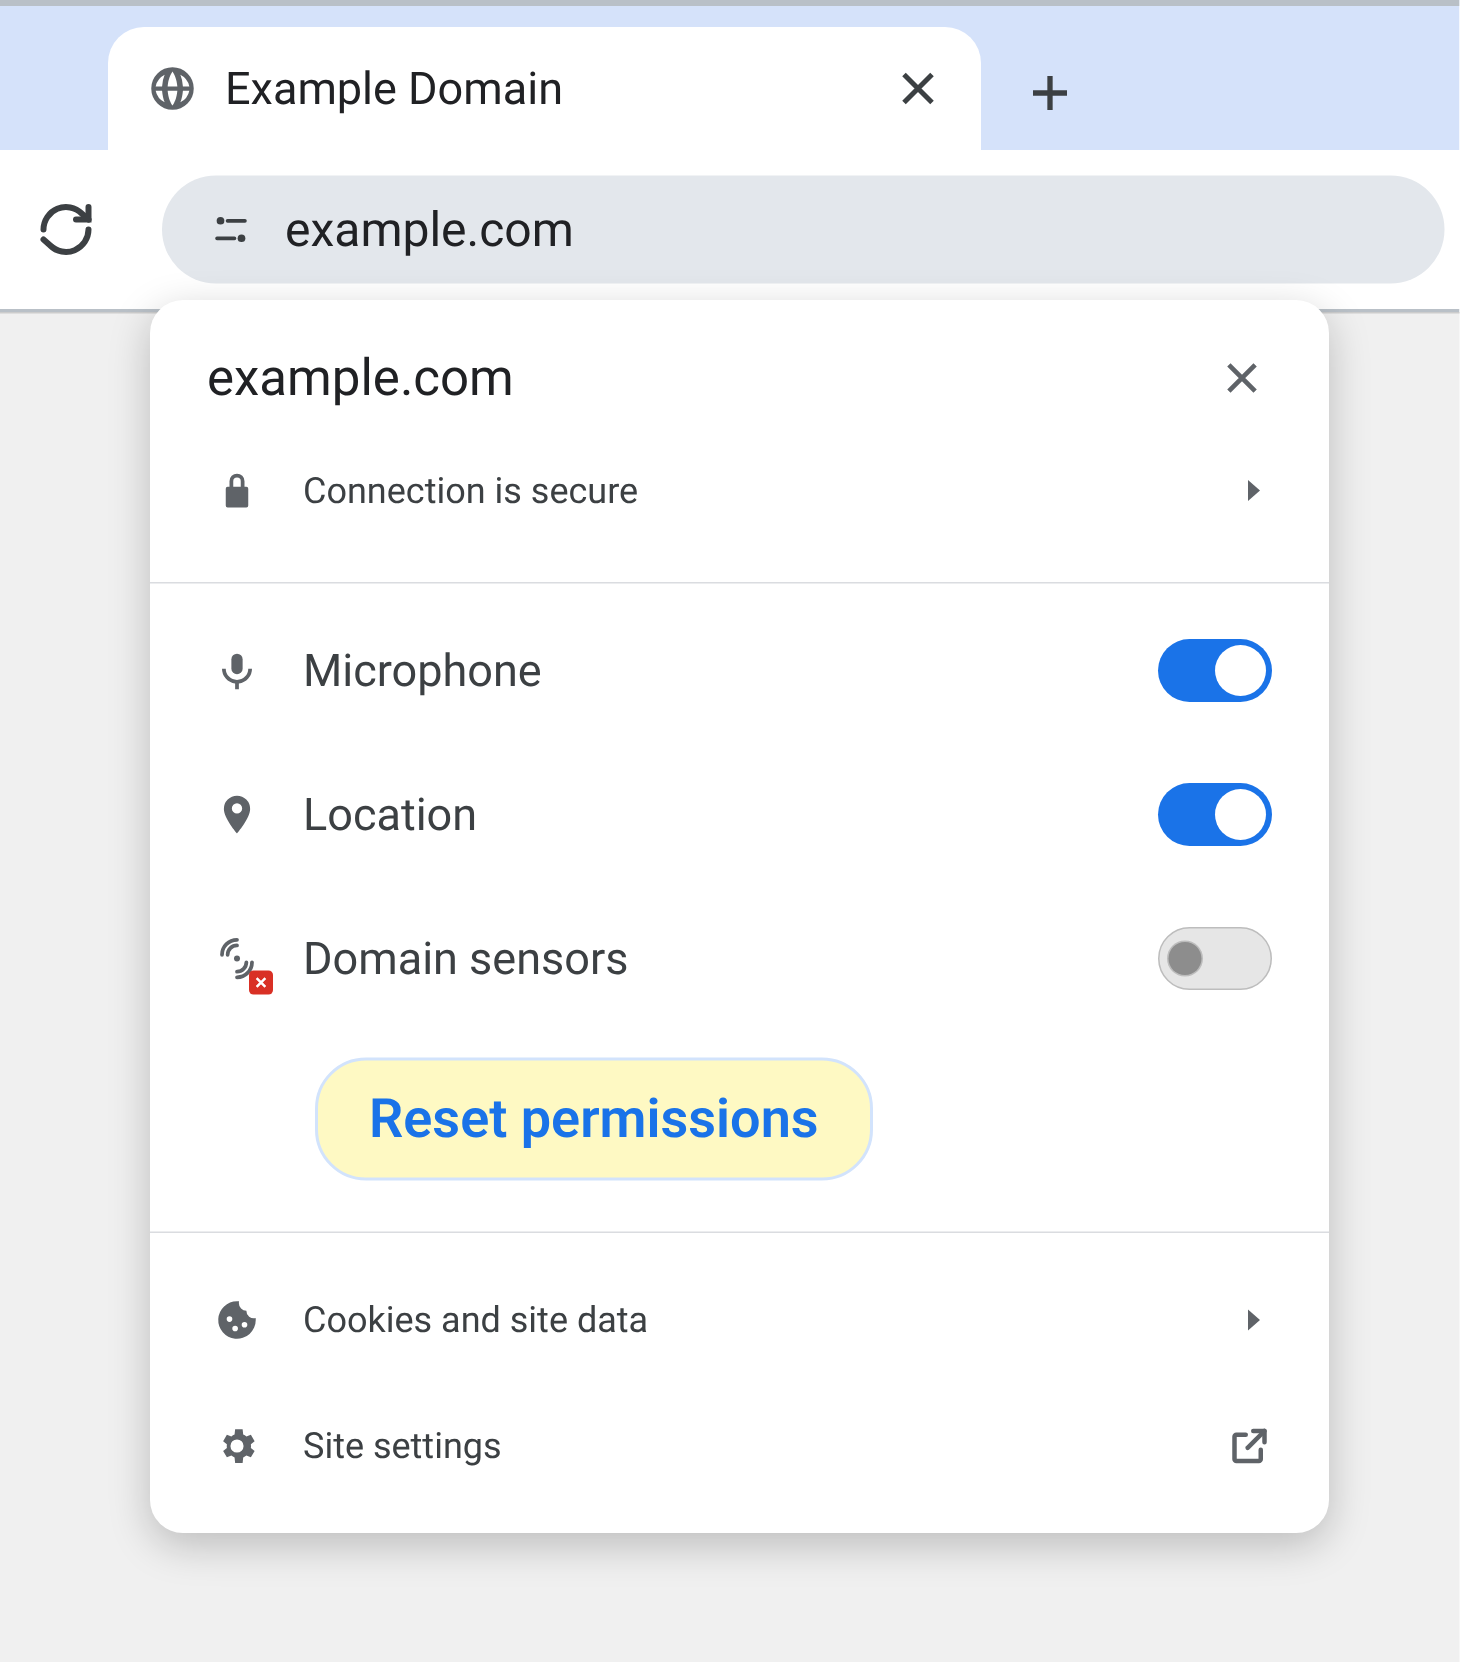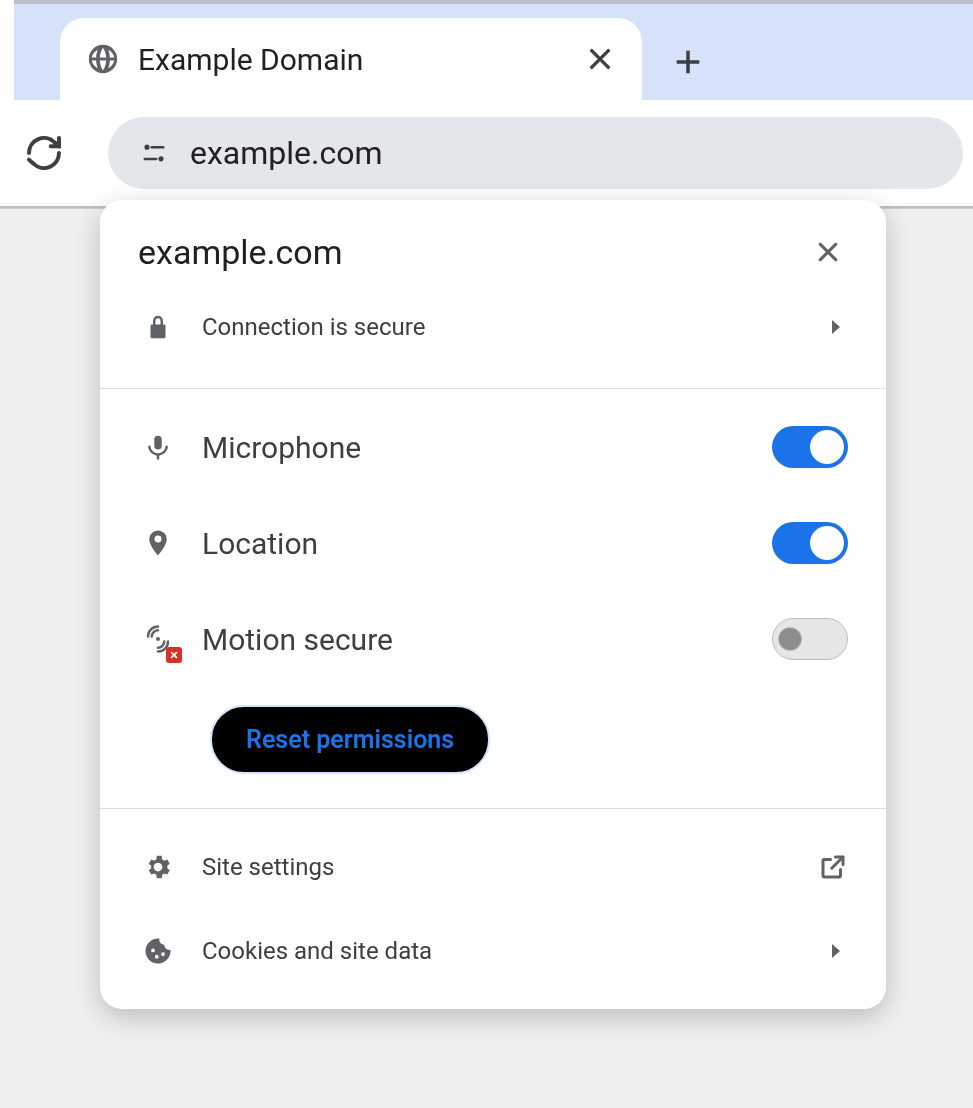--- a/index.html
+++ b/index.html
@@ -28,22 +28,21 @@
 
   
   .tabstrip {
     height: 100px;
     background: var(--tab-inactive);
     border-top: 4px solid #b9c0c7;
     border-bottom: none;
     position: relative;
     display: flex;
     align-items: flex-end;
-    padding-left: 46px;
-    margin-left: 14px;
+    padding-left: 72px;
   }
   .tab {
     height: 82px;
     width: 582px;
     background: var(--tab-active);
     border-radius: 24px 24px 0 0;
     display: flex;
     align-items: center;
     padding: 0 26px;
     color: var(--text);
@@ -187,23 +186,23 @@
   .toggle.on .knob  { right: 4px; }
   .toggle.off .knob { left: 6px; background: #8d8d8d; width:22px; height:22px; top:9px; border:none; box-shadow: 0 0 0 1px #bdbdbd; }
 
   .reset-wrap { padding: 10px 38px 34px 110px; }
   .reset-btn {
     display: inline-block;
     padding: 18px 34px;
     border: 2px solid var(--blue-border);
     border-radius: 34px;
     color: var(--blue);
-    font-size: 25px;
+    font-size: 36px;
     font-weight: 600;
-    background: #000000;
+    background: #fef9c3;
   }
 
   .footer { padding: 16px 38px 10px 38px; }
   .footer .row { min-height: 84px; }
   .external-icon { width: 30px; height: 30px; color: #5f6368; }
 
 </style>
 </head>
 <body>
 
@@ -316,59 +315,59 @@
           <circle cx="12" cy="12" r="1.6" fill="currentColor" stroke="none"></circle>
           <path d="M20 14a8 8 0 01-8 8"></path>
             <path d="M17 14a5 5 0 01-5 5"></path>
         </svg>
         <span class="blocked-badge">
           <svg viewBox="0 0 24 24" fill="none" stroke="currentColor" stroke-width="4">
               <path d="M5 5l14 14M19 5L5 19"></path>
             </svg>
         </span>
       </span>
-      <span class="label">Motion secure</span>
+      <span class="label">Domain sensors</span>
       <span class="toggle off">
           <span class="knob"></span>
         </span>
     </div>
 
   </div>
 
   <div class="reset-wrap">
     <span class="reset-btn">Reset permissions</span>
   </div>
 
   <div class="divider"></div>
 
   <div class="footer">
+    <div class="row">
+      <span class="icon">
+        <svg viewBox="0 0 24 24" fill="currentColor">
+            <path d="M12 2a10 10 0 00-1 19.95A10 10 0 0022 12c0-.34-.02-.68-.05-1.01A4 4 0 0117 7a4 4 0 01-4-4c0-.34.04-.67.12-1A10.06 10.06 0 0012 2zm-4 8a1.5 1.5 0 110 3 1.5 1.5 0 010-3zm3 5a1.5 1.5 0 110 3 1.5 1.5 0 010-3zm5-2a1.5 1.5 0 110 3 1.5 1.5 0 010-3z"></path>
+          </svg>
+      </span>
+      <span class="label">Cookies and site data</span>
+      <span class="chev">
+        <svg viewBox="0 0 24 24" fill="currentColor">
+            <path d="M8 5l8 7-8 7z"></path>
+          </svg>
+      </span>
+    </div>
+
     <div class="row">
       <span class="icon">
         <svg viewBox="0 0 24 24" fill="currentColor">
             <path d="M19.4 13a7.5 7.5 0 000-2l2-1.6-2-3.4-2.4.9a7.6 7.6 0 00-1.7-1L15 3h-4l-.3 2.9a7.6 7.6 0 00-1.7 1l-2.4-.9-2 3.4L6.6 11a7.5 7.5 0 000 2l-2 1.6 2 3.4 2.4-.9c.5.4 1.1.8 1.7 1L11 21h4l.3-2.9c.6-.2 1.2-.6 1.7-1l2.4.9 2-3.4-2-1.6zM12 15.5A3.5 3.5 0 1112 8.5a3.5 3.5 0 010 7z"></path>
           </svg>
       </span>
       <span class="label">Site settings</span>
       <span class="external-icon">
         <svg viewBox="0 0 24 24" fill="none" stroke="currentColor" stroke-width="2.4" stroke-linecap="round" stroke-linejoin="round">
             <path d="M14 4h6v6"></path>
             <path d="M20 4l-9 9"></path>
             <path d="M18 14v5a1 1 0 01-1 1H5a1 1 0 01-1-1V7a1 1 0 011-1h5"></path>
           </svg>
       </span>
     </div>
-
-    <div class="row">
-      <span class="icon">
-        <svg viewBox="0 0 24 24" fill="currentColor">
-            <path d="M12 2a10 10 0 00-1 19.95A10 10 0 0022 12c0-.34-.02-.68-.05-1.01A4 4 0 0117 7a4 4 0 01-4-4c0-.34.04-.67.12-1A10.06 10.06 0 0012 2zm-4 8a1.5 1.5 0 110 3 1.5 1.5 0 010-3zm3 5a1.5 1.5 0 110 3 1.5 1.5 0 010-3zm5-2a1.5 1.5 0 110 3 1.5 1.5 0 010-3z"></path>
-          </svg>
-      </span>
-      <span class="label">Cookies and site data</span>
-      <span class="chev">
-        <svg viewBox="0 0 24 24" fill="currentColor">
-            <path d="M8 5l8 7-8 7z"></path>
-          </svg>
-      </span>
-    </div>
   </div>
 
 </div>
 
 </body></html>

